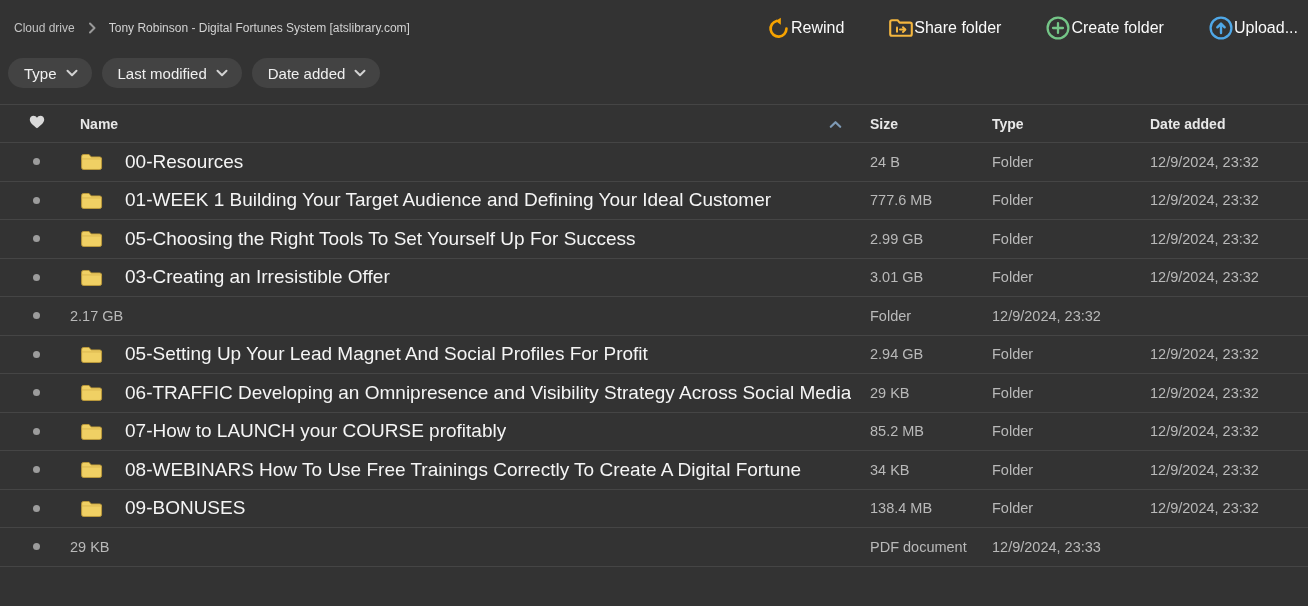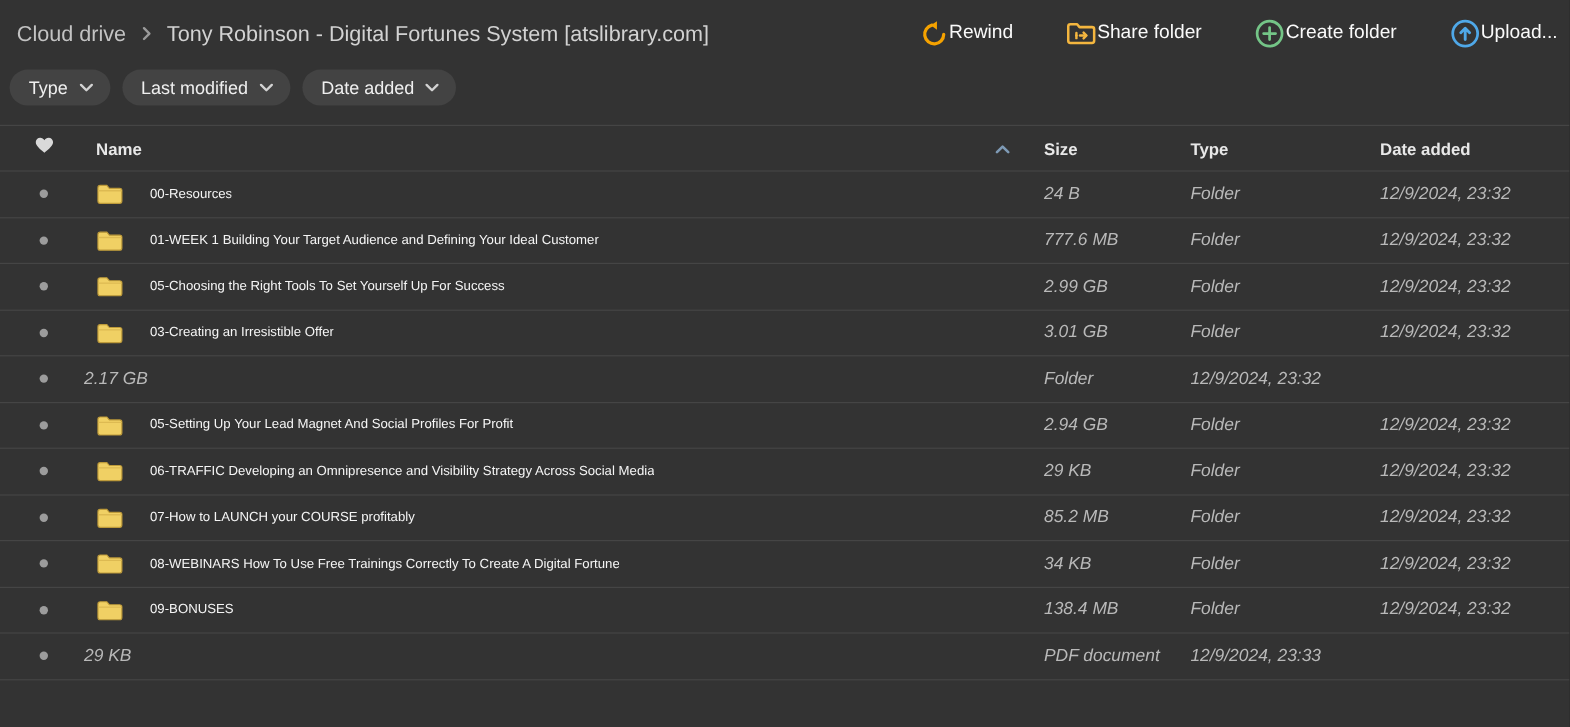--- a/index.html
+++ b/index.html
@@ -18,21 +18,21 @@
   .topbar {
     height: 56px;
     display: flex;
     align-items: center;
     padding: 0 10px 0 14px;
   }
   .breadcrumb {
     display: flex;
     align-items: center;
     gap: 12px;
-    font-size: 18px;
+    font-size: 12px;
     min-width: 0;
     flex: 1 1 auto;
     overflow: hidden;
     white-space: nowrap;
   }
   .crumb-root { color: #c3c3c3; cursor: pointer; }
   .crumb-sep { color: #9a9a9a; display: flex; align-items: center; }
   .crumb-current { color: #d2d2d2; overflow: hidden; text-overflow: ellipsis; }
 
   .actions {
@@ -122,32 +122,31 @@
   }
   .cell-name {
     display: flex;
     align-items: center;
     gap: 22px;
     padding-left: 16px;
     min-width: 0;
   }
   .file-icon { display: flex; align-items: center; flex: 0 0 auto; }
   .name-text {
-    font-size: 11px;
+    font-size: 19px;
     color: #f5f5f5;
     white-space: nowrap;
     overflow: hidden;
     text-overflow: ellipsis;
   }
   .cell-muted {
     font-size: 14.5px;
     color: #b9b9b9;
     padding-left: 6px;
     white-space: nowrap;
-    font-style: italic;
   }
 </style>
 </head>
 <body>
 
 <div class="app">
 
   <header class="topbar">
     <nav class="breadcrumb">
       <span class="crumb-root">Cloud drive</span>

